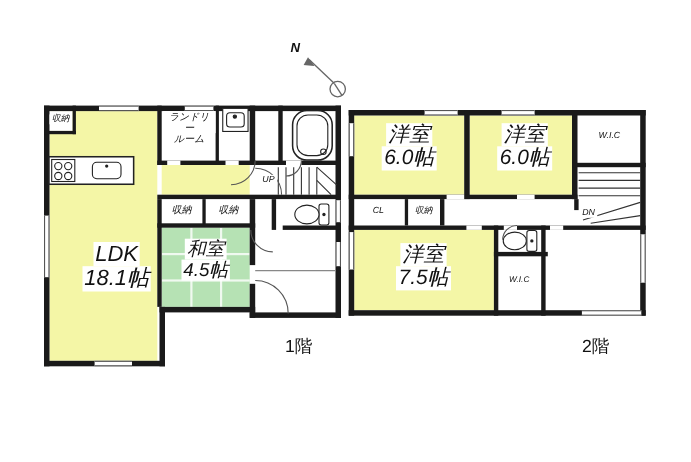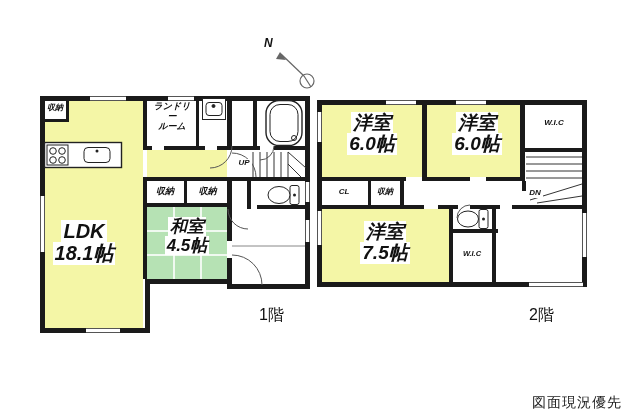--- a/index.html
+++ b/index.html
@@ -7,21 +7,21 @@
           font-family:"Liberation Sans","DejaVu Sans",sans-serif;color:#111;}
   .w{position:absolute;background:var(--wall-black,#1a1a1a);}
   .win{position:absolute;background:#fff;border-top:1px solid #555;border-bottom:1px solid #555;box-sizing:border-box;}
   .winv{position:absolute;background:#fff;border-left:1px solid #555;border-right:1px solid #555;box-sizing:border-box;}
   .gap{position:absolute;background:#fff;}
   .room{position:absolute;}
   .yellow{background:var(--floor-yellow,#f4f6a6);}
   .green{background:var(--tatami-green,#b6e2b4);}
   .whiteroom{background:#fff;}
   .tat{position:absolute;background:rgba(255,255,255,.8);}
-  .lbl{position:absolute;font-weight:bold;font-style:italic;line-height:1.12;text-align:center;}
+  .lbl{position:absolute;font-weight:normal;font-style:italic;line-height:1.12;text-align:center;}
   .lbl span{background:#fff;padding:0 2px;display:inline-block;}
   .big{font-size:20px;}
   .mid{font-size:17px;}
   .small{font-size:9px;}
   .tiny{font-size:8px;}
   svg.overlay{position:absolute;left:0;top:0;pointer-events:none;}
   .floorlbl{position:absolute;font-size:16px;font-style:normal;font-weight:normal;}
   .disclaimer{position:absolute;right:6px;top:394px;font-size:14px;letter-spacing:1px;color:#222;font-weight:normal;}
   .north-n{position:absolute;left:264px;top:36px;font-size:12px;font-weight:bold;font-style:italic;}
 </style>
@@ -163,21 +163,21 @@
 
   <div class="north-n">N</div>
 
   <div class="lbl tiny" style="left:43px;top:104px;width:24px;"><span>収納</span></div>
   <div class="lbl small" style="left:148px;top:101px;width:48px;font-size:9px;">
     <span>ランドリー</span><br><span>ルーム</span>
   </div>
   <div class="lbl tiny" style="left:234px;top:159px;width:20px;"><span>UP</span></div>
   <div class="lbl small" style="left:146px;top:186px;width:38px;"><span>収納</span></div>
   <div class="lbl small" style="left:188px;top:186px;width:39px;"><span>収納</span></div>
-  <div class="lbl big" style="left:36px;top:220px;width:96px;">
+  <div class="lbl big" style="left:58px;top:220px;width:96px;">
     <span>LDK</span><br><span>18.1帖</span>
   </div>
   <div class="lbl mid" style="left:151px;top:217px;width:72px;">
     <span>和室</span><br><span>4.5帖</span>
   </div>
   <div class="floorlbl" style="left:259px;top:305px;">1階</div>
 
   <div class="lbl" style="left:332px;top:112px;width:80px;font-size:19px;">
     <span>洋室</span><br><span>6.0帖</span>
   </div>
@@ -187,14 +187,13 @@
   <div class="lbl tiny" style="left:527px;top:119px;width:54px;"><span>W.I.C</span></div>
   <div class="lbl tiny" style="left:322px;top:188px;width:44px;"><span>CL</span></div>
   <div class="lbl tiny" style="left:371px;top:188px;width:28px;"><span>収納</span></div>
   <div class="lbl tiny" style="left:524px;top:189px;width:22px;text-align:center;"><span>DN</span></div>
   <div class="lbl" style="left:331px;top:221px;width:108px;font-size:19px;">
     <span>洋室</span><br><span>7.5帖</span>
   </div>
   <div class="lbl tiny" style="left:450px;top:250px;width:44px;font-size:7.5px;"><span>W.I.C</span></div>
   <div class="floorlbl" style="left:529px;top:305px;">2階</div>
 
-  <div class="disclaimer">図面現況優先</div>
 </div>
 
 </body></html>

